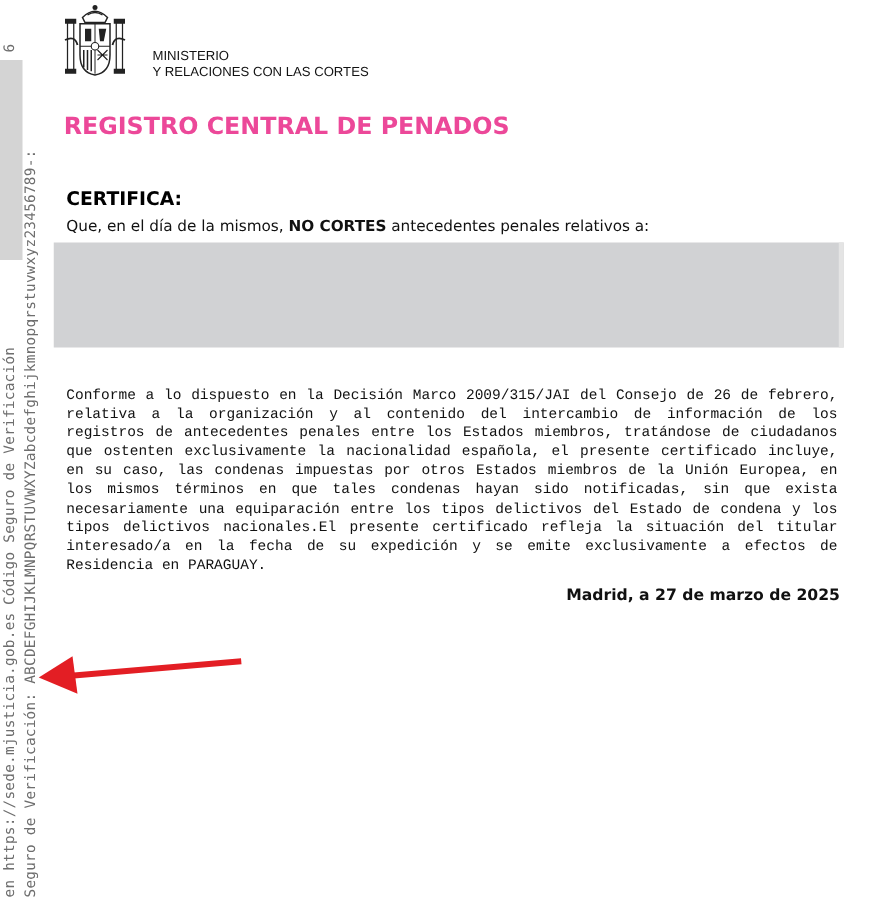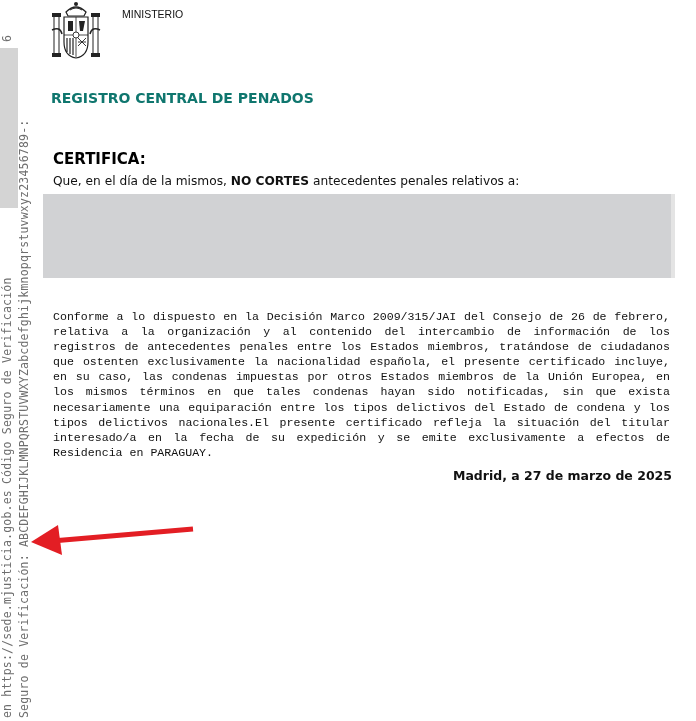--- a/index.html
+++ b/index.html
@@ -18,25 +18,25 @@
       transform: rotate(-90deg);
       transform-origin: left top;
       letter-spacing: 0.2px;
     }
     .vtext.line1 { left: 0px; top: 718px; }
     .vtext.line2 { left: 17px; top: 718px; }
     .vtext .sep { display: inline-block; width: 6px; }
     .vtext.tail { left: 0px; top: 42px; }
 
     
-    .header { position: absolute; left: 50px; top: 0px; height: 64px; display: flex; align-items: flex-start; }
+    .header { position: absolute; left: 50px; top: 0px; height: 64px; display: flex; align-items: flex-end; }
     .crest { width: 52px; height: 62px; }
     .ministry { margin-left: 20px; font-family: "Liberation Sans", sans-serif; font-size: 10.5px; line-height: 12.5px; color: #111; padding-top: 8px; }
 
-    .title { position: absolute; left: 51px; top: 90px; font-family: "DejaVu Sans", sans-serif; font-weight: bold; font-size: 14px; letter-spacing: 0px; color: #0f766e; }
+    .title { position: absolute; left: 51px; top: 90px; font-family: "DejaVu Sans", sans-serif; font-weight: bold; font-size: 19px; letter-spacing: 0px; color: #ec4899; }
 
     .certifica { position: absolute; left: 53px; top: 150px; font-family: "DejaVu Sans", sans-serif; font-weight: bold; font-size: 15px; color: #000000; }
     .intro { position: absolute; left: 53px; top: 174px; font-family: "DejaVu Sans", sans-serif; font-size: 12.2px; color: #111; white-space: nowrap; }
     .intro b { font-weight: bold; }
 
     .redacted { position: absolute; left: 43px; top: 194px; width: 632px; height: 84px; background: #d1d2d4; border-right: 4px solid #e4e4e4; }
 
     .body-text {
       position: absolute; left: 53px; top: 309px; width: 617px;
       font-family: Liberation Mono, monospace; font-size: 11.6px; line-height: 15.1px;
@@ -81,20 +81,21 @@
     <rect x="18" y="21" width="5" height="10" fill="#222"></rect>
     <path d="M29 21 L35 21 L33 31 L30 31 Z" fill="#222"></path>
     <line x1="17" y1="38" x2="17" y2="52" stroke="#222" stroke-width="1.2"></line>
     <line x1="20" y1="38" x2="20" y2="54" stroke="#222" stroke-width="1.2"></line>
     <line x1="23" y1="38" x2="23" y2="55" stroke="#222" stroke-width="1.2"></line>
     <path d="M28 38 L36 46 M36 38 L28 46 M28 42 H36" stroke="#222" stroke-width="0.9"></path>
     <circle cx="26" cy="35" r="3" fill="#fff" stroke="#222" stroke-width="0.9"></circle>
   </svg>
   <div class="ministry">
     <div>MINISTERIO</div>
+    <div>Y RELACIONES CON LAS CORTES</div>
   </div>
 </div>
 
 <div class="title">REGISTRO CENTRAL DE PENADOS</div>
 
 <div class="certifica">CERTIFICA:</div>
 
 <div class="intro">
   <span>Que, en el día de la mismos, </span><b>NO CORTES</b><span> antecedentes penales relativos a:</span>
 </div>

